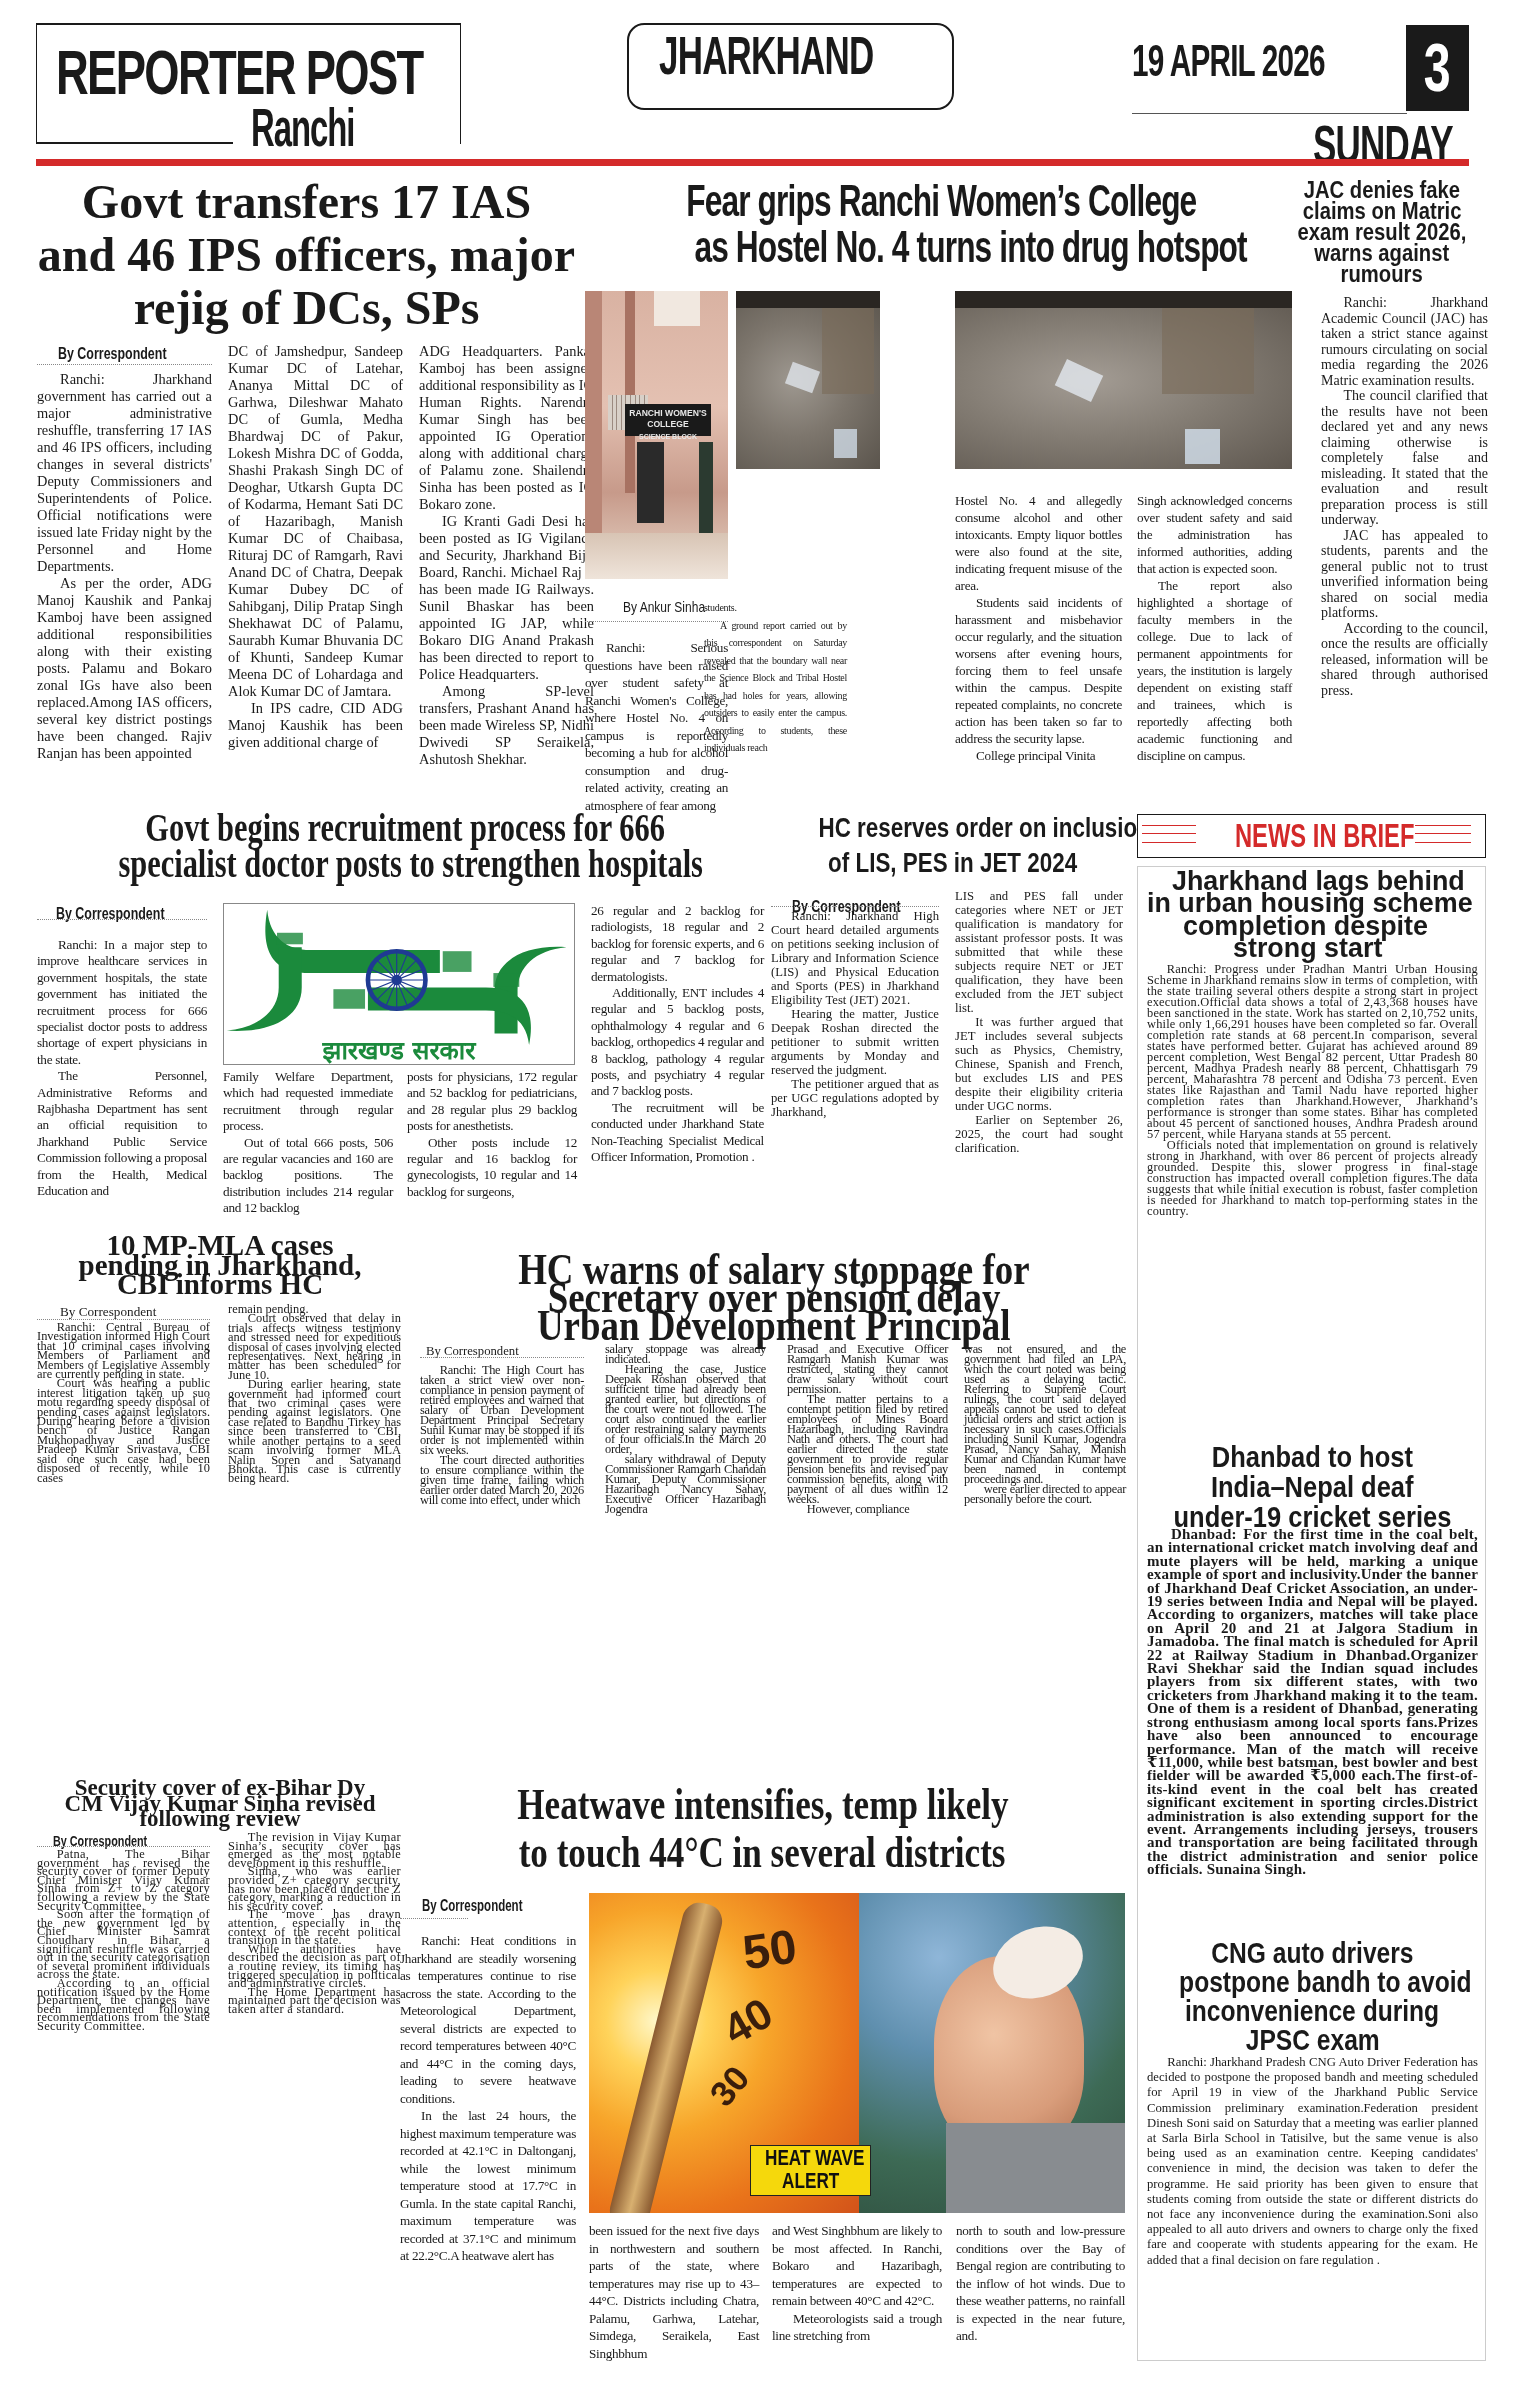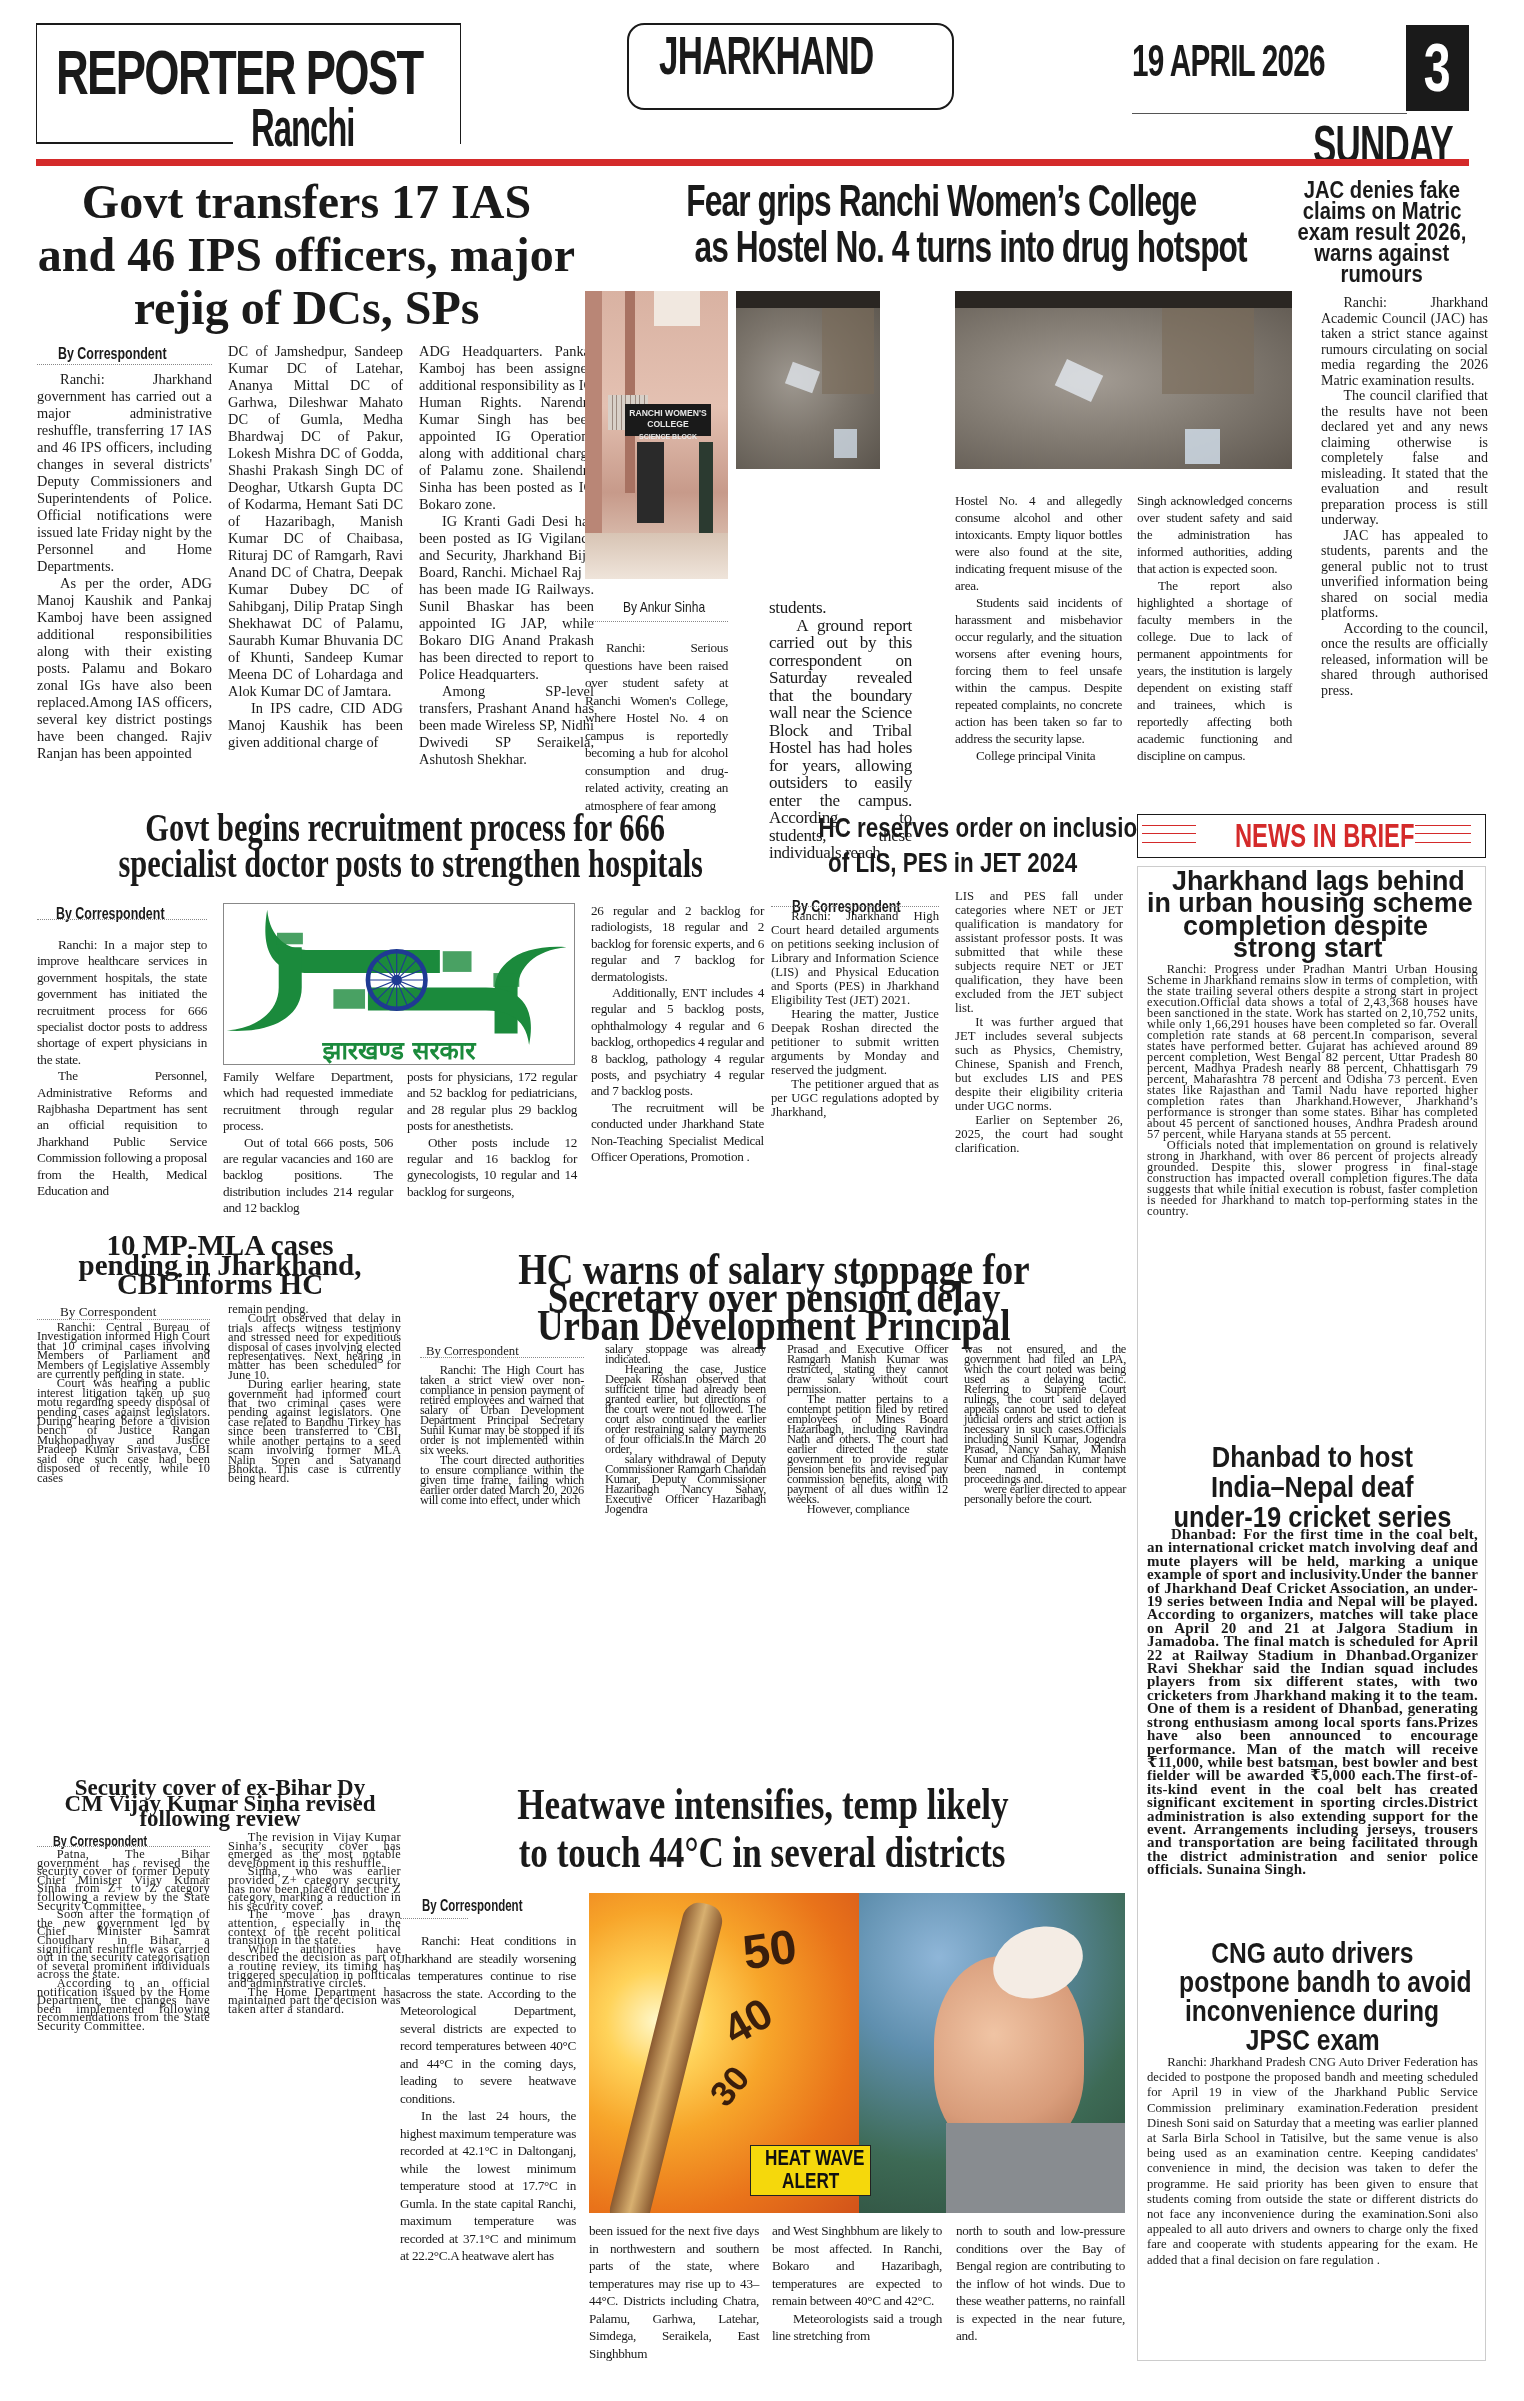--- a/index.html
+++ b/index.html
@@ -114,21 +114,21 @@
     <div style="position:absolute; left:104px; top:75px; width:40px; height:29px; background:#dfe4ea; transform:rotate(25deg); opacity:0.85;"></div>
     <div style="position:absolute; left:230px; top:138px; width:35px; height:35px; background:#cfdbe6; opacity:0.85;"></div>
     <div style="position:absolute; left:207px; top:17.3px; width:92px; height:86px; background:#7a6a58; opacity:0.6;"></div>
   </div>
 
   <div class="byline-plain" style="left:623px; top:598px; font-family:'Liberation Sans',sans-serif; font-size:15px; transform:scaleX(0.8); transform-origin:left top;">By Ankur Sinha</div>
   <div class="dotrule" style="left:585px; top:621px; width:143px;"></div>
   <div class="col cond-body" style="left:585px; top:639px; width:143px; font-size:13.2px; line-height:17.5px;">
       <p>Ranchi: Serious questions have been raised over student safety at Ranchi Women's College, where Hostel No. 4 on campus is reportedly becoming a hub for alcohol consumption and drug-related activity, creating an atmosphere of fear among</p>
     </div>
-  <div class="col cond-body" style="left:769px; top:599px; width:143px; font-size:17px; line-height:17.5px;">
+  <div class="col cond-body" style="left:704px; top:599px; width:143px; font-size:10px; line-height:17.5px;">
       <p class="noind">students.</p>
       <p>A ground report carried out by this correspondent on Saturday revealed that the boundary wall near the Science Block and Tribal Hostel has had holes for years, allowing outsiders to easily enter the campus. According to students, these individuals reach</p>
     </div>
   <div class="col cond-body" style="left:955px; top:492px; width:167px; font-size:13.2px; line-height:17px;">
       <p class="noind">Hostel No. 4 and allegedly consume alcohol and other intoxicants. Empty liquor bottles were also found at the site, indicating frequent misuse of the area.</p>
       <p>Students said incidents of harassment and misbehavior occur regularly, and the situation worsens after evening hours, forcing them to feel unsafe within the campus. Despite repeated complaints, no concrete action has been taken so far to address the security lapse.</p>
       <p>College principal Vinita</p>
     </div>
   <div class="col cond-body" style="left:1137px; top:492px; width:155px; font-size:13.2px; line-height:17px;">
       <p class="noind">Singh acknowledged concerns over student safety and said the administration has informed authorities, adding that action is expected soon.</p>
@@ -196,21 +196,21 @@
       <p class="noind">Family Welfare Department, which had requested immediate recruitment through regular process.</p>
       <p>Out of total 666 posts, 506 are regular vacancies and 160 are backlog positions. The distribution includes 214 regular and 12 backlog</p>
     </div>
   <div class="col cond-body" style="left:407px; top:1069px; width:170px; font-size:13.2px; line-height:16.4px;">
       <p class="noind">posts for physicians, 172 regular and 52 backlog for pediatricians, and 28 regular plus 29 backlog posts for anesthetists.</p>
       <p>Other posts include 12 regular and 16 backlog for gynecologists, 10 regular and 14 backlog for surgeons,</p>
     </div>
   <div class="col cond-body" style="left:591px; top:903px; width:173px; font-size:13.2px; line-height:16.4px;">
       <p class="noind">26 regular and 2 backlog for radiologists, 18 regular and 2 backlog for forensic experts, and 6 regular and 7 backlog for dermatologists.</p>
       <p>Additionally, ENT includes 4 regular and 5 backlog posts, ophthalmology 4 regular and 6 backlog, orthopedics 4 regular and 8 backlog, pathology 4 regular posts, and psychiatry 4 regular and 7 backlog posts.</p>
-      <p>The recruitment will be conducted under Jharkhand State Non-Teaching Specialist Medical Officer Operations, Promotion .</p>
+      <p>The recruitment will be conducted under Jharkhand State Non-Teaching Specialist Medical Officer Information, Promotion .</p>
     </div>
 </article>
 
 <article>
   <div class="abs hl-cond" style="left:777px; top:810px; width:351px; font-size:28px; line-height:35px;">
     <div><span class="squeeze" style="transform:scaleX(0.8);">HC reserves order on inclusion</span></div>
     <div><span class="squeeze" style="transform:scaleX(0.8);">of LIS, PES in JET 2024</span></div>
   </div>
   <div class="byline" style="left:792px; top:896px;">By Correspondent</div>
   <div class="dotrule" style="left:771px; top:906px; width:168px;"></div>

